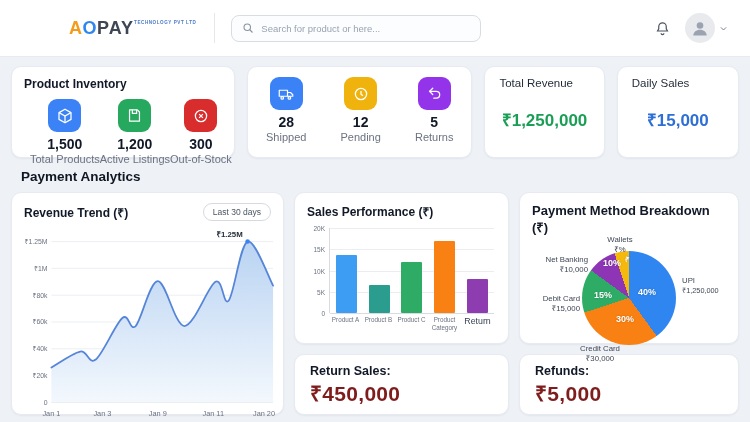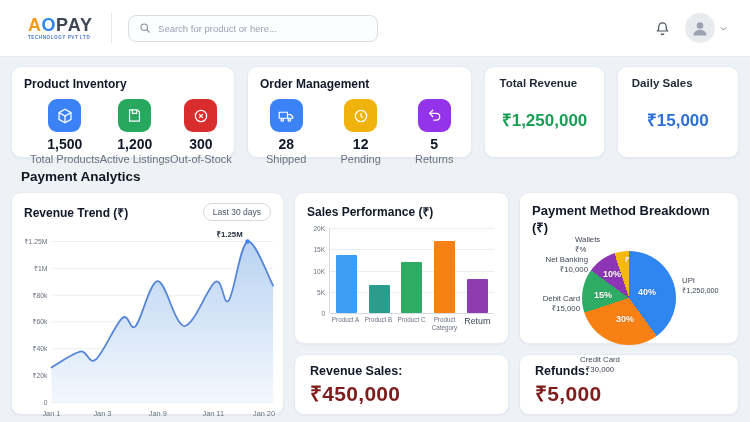--- a/index.html
+++ b/index.html
@@ -1,21 +1,21 @@
 <!DOCTYPE html>
 <html><head>
 <meta charset="utf-8">
 <style>
   * { margin:0; padding:0; box-sizing:border-box; }
   html,body { width:750px; height:422px; overflow:hidden; }
   body { font-family:"Liberation Sans", sans-serif; background:#eef1f6; color:#1a202c; }
 
   
   .header { height:57px; background:#fff; border-bottom:1px solid #e8eaee; display:flex; align-items:center; padding:0 22px 0 28px; }
-  .logo { display:flex; flex-direction:column; line-height:1; }
+  .logo { display:flex; flex-direction:row; line-height:1;margin-left:41px; }
   .logo-text { font-weight:800; font-size:18px; letter-spacing:.5px; }
   .logo-a { color:#f59b1b; }
   .logo-o { color:#2f86f1; }
   .logo-pay { color:#3f4654; letter-spacing:1px; }
   .logo-sub { font-size:4.6px; color:#4a7ac9; letter-spacing:.55px; margin-top:2px; font-weight:700; }
   .header-divider { width:1px; height:30px; background:#e5e7eb; margin:0 16px 0 18px; }
   .search-box { display:flex; align-items:center; gap:7px; width:250px; height:27px; border:1px solid #d8dde4; border-radius:8px; background:#fcfdfe; padding:0 10px; }
   .search-box input { border:none; outline:none; background:transparent; font-size:9.5px; color:#374151; width:100%; font-family:"Liberation Sans", sans-serif; }
   .search-box input::placeholder { color:#9aa3b2; }
   .header-right { margin-left:auto; display:flex; align-items:center; gap:14px; }
@@ -30,21 +30,21 @@
   .stat-card { padding:10px 12px 8px 12px; height:92px; }
   .stat-card h2 { font-size:12px; font-weight:700; color:#111827; margin-bottom:8px; }
   .stat-items { display:flex; justify-content:space-between; padding:0 6px; }
   .stat-item { display:flex; flex-direction:column; align-items:center; }
   .tile { width:33px; height:33px; border-radius:9px; display:flex; align-items:center; justify-content:center; }
   .stat-val { font-size:14px; font-weight:800; color:#111827; margin-top:5px; line-height:1.1; }
   .stat-lbl { font-size:11px; color:#6b7280; margin-top:1px; white-space:nowrap; }
   .pi-card { width:224px; }
   .om-card { width:238px; }
   .kpi-card { padding:10px 14px; height:92px; }
-  .kpi-card h2 { font-size:11.5px; font-weight:700; color:#1f2937; }
+  .kpi-card h2 { font-size:11.5px; font-weight:400; color:#1f2937; }
   .kpi-value { font-size:17px; font-weight:800; margin-top:19px; text-align:center; }
   .tr-card { width:126px; }
   .ds-card { width:128px; }
 
   .section-title { font-size:13.5px; font-weight:800; color:#0f1722; margin:11px 2px 8px 10px; }
 
   .row2 { display:flex; gap:10px; }
   .col-mid, .col-right { display:flex; flex-direction:column; gap:10px; }
 
   
@@ -166,21 +166,20 @@
                 <path d="M9.5 9.5l5 5M14.5 9.5l-5 5"></path>
               </svg>
           </div>
           <div class="stat-val">300</div>
           <div class="stat-lbl">Out-of-Stock</div>
         </div>
       </div>
     </div>
 
     <div class="card stat-card om-card">
-      <h2>Order Management</h2>
       <div class="stat-items">
         <div class="stat-item">
           <div class="tile" style="background:#3b82f6">
             <svg width="18" height="18" viewBox="0 0 24 24" fill="none" stroke="#fff" stroke-width="1.6" stroke-linejoin="round">
                 <rect x="3" y="7" width="11" height="8"></rect>
                 <path d="M14 10h4l3 3v2h-7"></path>
                 <circle cx="7" cy="17.2" r="1.7"></circle>
                 <circle cx="16.5" cy="17.2" r="1.7"></circle>
               </svg>
           </div>
@@ -298,49 +297,49 @@
         <div class="bar-x">
           <span>Product A</span>
           <span>Product B</span>
           <span>Product C</span>
           <span>Product Category</span>
           <span class="lbl-return">Return</span>
         </div>
       </div>
 
       <div class="card mini-card ms-card">
-        <div class="mini-title">Revenue Sales:</div>
+        <div class="mini-title">Return Sales:</div>
         <div class="mini-value">₹450,000</div>
       </div>
     </div>
 
     <div class="col-right">
       <div class="card pm-card">
         <h3>Payment Method Breakdown (₹)</h3>
         <div class="pie-wrap">
           <div class="pie" id="pie" style="background: conic-gradient(rgb(47, 134, 241) 0%, rgb(47, 134, 241) 40%, rgb(249, 128, 18) 40%, rgb(249, 128, 18) 70%, rgb(46, 172, 102) 70%, rgb(46, 172, 102) 85%, rgb(141, 53, 181) 85%, rgb(141, 53, 181) 95%, rgb(245, 185, 13) 95%, rgb(245, 185, 13) 100%);"></div>
           <span class="pie-pct" style="left:106px; top:49px;">40%</span>
           <span class="pie-pct" style="left:84px;  top:76px;">30%</span>
           <span class="pie-pct" style="left:62px;  top:52px;">15%</span>
-          <span class="pie-pct" style="left:71px;  top:31px;">10%</span>
+          <span class="pie-pct" style="left:71px;  top:20px;">10%</span>
           <span class="pie-pct" style="left:93px;  top:17px; font-size:7px; transform:rotate(18deg);">₹</span>
 
-          <div class="pie-out" style="left:43px; top:-3px; width:60px; text-align:left;">
+          <div class="pie-out" style="left:58px; top:-3px; width:60px; text-align:center;">
             <div class="nm">Wallets</div>
             <div>₹%</div>
           </div>
           <div class="pie-out" style="left:0; top:17px; width:56px; text-align:right;">
             <div class="nm">Net Banking</div>
             <div>₹10,000</div>
           </div>
           <div class="pie-out" style="left:0; top:56px; width:48px; text-align:right;">
             <div class="nm">Debit Card</div>
             <div>₹15,000</div>
           </div>
-          <div class="pie-out" style="left:28px; top:117px; width:80px; text-align:center;">
+          <div class="pie-out" style="left:28px; top:106px; width:80px; text-align:center;">
             <div class="nm">Credit Card</div>
             <div>₹30,000</div>
           </div>
           <div class="pie-out" style="left:150px; top:38px; width:50px;">
             <div class="nm">UPI</div>
             <div style="font-size:7.3px;">₹1,250,000</div>
           </div>
         </div>
       </div>
 

